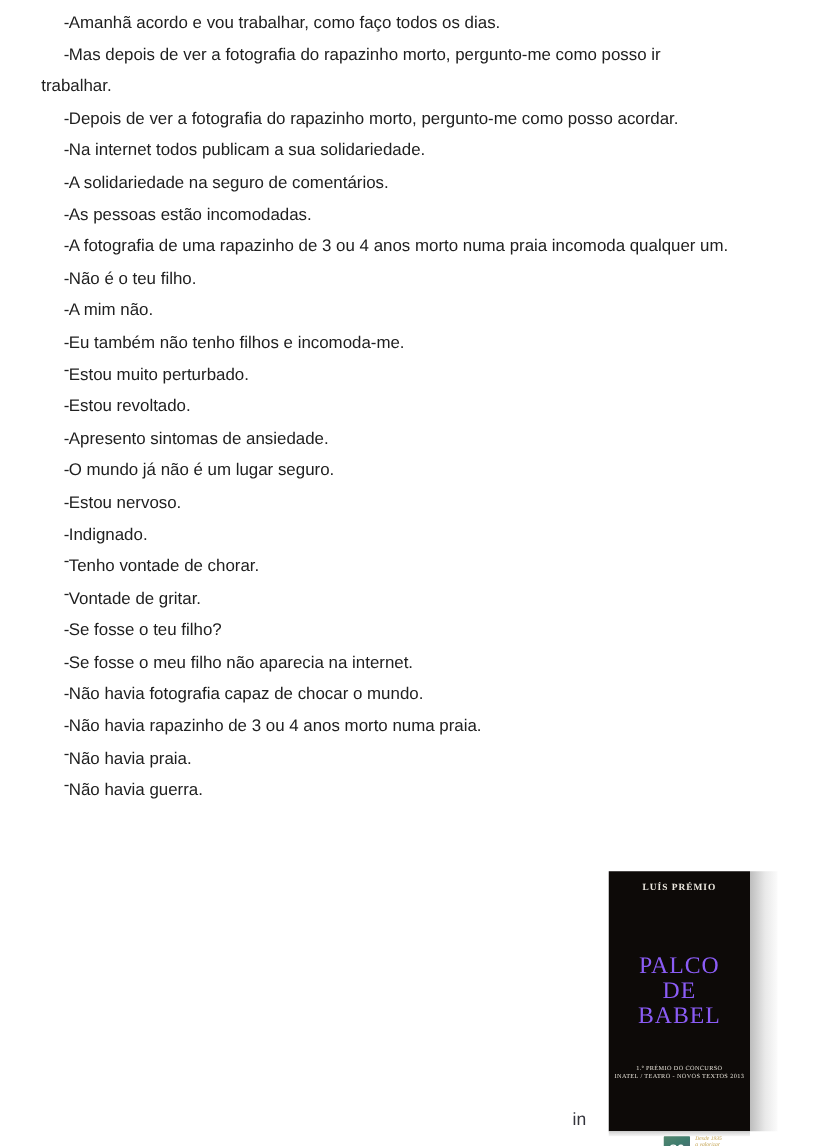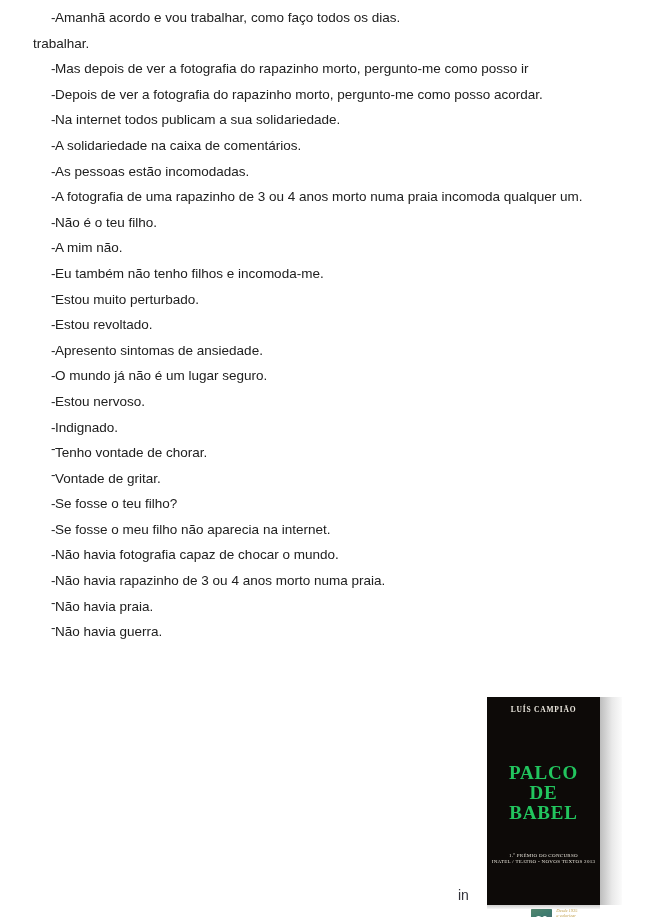--- a/index.html
+++ b/index.html
@@ -80,24 +80,24 @@
     top: 8px; left: 0; right: 0;
     font-size: 7.5px;
     font-weight: bold;
     letter-spacing: 0.8px;
     color: #ece8df;
   }
   .cover .title {
     position: absolute;
     top: 66px; left: 0; right: 0;
     font-size: 19px;
-    font-weight: bold;
+    font-weight: normal;
     letter-spacing: 0.8px;
     line-height: 20px;
-    color: #22c55e;
+    color: #8b5cf6;
   }
   .cover .award {
     position: absolute;
     top: 156px; left: 0; right: 0;
     font-size: 5px;
     line-height: 6px;
     letter-spacing: 0.3px;
     color: #e6e2d8;
   }
   .cover .badge-row {
@@ -140,25 +140,25 @@
     color: #dcba55;
   }
 </style>
 </head>
 <body>
 
 <div class="page">
 
   <div class="textblock">
     <p class="line"><span class="dash">-</span><span class="txt">Amanhã acordo e vou trabalhar, como faço todos os dias.</span></p>
+    <p class="line"><span class="dash">-</span><span class="txt">Mas depois de ver a fotografia do rapazinho morto, pergunto-me como posso ir</span></p>
     <p class="line cont"><span class="txt">trabalhar.</span></p>
-    <p class="line"><span class="dash">-</span><span class="txt">Mas depois de ver a fotografia do rapazinho morto, pergunto-me como posso ir</span></p>
     <p class="line"><span class="dash">-</span><span class="txt">Depois de ver a fotografia do rapazinho morto, pergunto-me como posso acordar.</span></p>
     <p class="line"><span class="dash">-</span><span class="txt">Na internet todos publicam a sua solidariedade.</span></p>
-    <p class="line"><span class="dash">-</span><span class="txt">A solidariedade na caixa de comentários.</span></p>
+    <p class="line"><span class="dash">-</span><span class="txt">A solidariedade na seguro de comentários.</span></p>
     <p class="line"><span class="dash">-</span><span class="txt">As pessoas estão incomodadas.</span></p>
     <p class="line"><span class="dash">-</span><span class="txt">A fotografia de uma rapazinho de 3 ou 4 anos morto numa praia incomoda qualquer um.</span></p>
     <p class="line"><span class="dash">-</span><span class="txt">Não é o teu filho.</span></p>
     <p class="line"><span class="dash">-</span><span class="txt">A mim não.</span></p>
     <p class="line"><span class="dash">-</span><span class="txt">Eu também não tenho filhos e incomoda-me.</span></p>
     <p class="line dash-high"><span class="dash">-</span><span class="txt">Estou muito perturbado.</span></p>
     <p class="line"><span class="dash">-</span><span class="txt">Estou revoltado.</span></p>
     <p class="line"><span class="dash">-</span><span class="txt">Apresento sintomas de ansiedade.</span></p>
     <p class="line"><span class="dash">-</span><span class="txt">O mundo já não é um lugar seguro.</span></p>
     <p class="line"><span class="dash">-</span><span class="txt">Estou nervoso.</span></p>
@@ -170,21 +170,21 @@
     <p class="line"><span class="dash">-</span><span class="txt">Não havia fotografia capaz de chocar o mundo.</span></p>
     <p class="line"><span class="dash">-</span><span class="txt">Não havia rapazinho de 3 ou 4 anos morto numa praia.</span></p>
     <p class="line dash-high"><span class="dash">-</span><span class="txt">Não havia praia.</span></p>
     <p class="line dash-high"><span class="dash">-</span><span class="txt">Não havia guerra.</span></p>
   </div>
 
   <span class="cite-in">in</span>
 
   <div class="cover-wrap">
     <div class="cover">
-      <div class="author">LUÍS CAMPIÃO</div>
+      <div class="author">LUÍS PRÉMIO</div>
       <div class="title">
         <div>PALCO</div>
         <div>DE</div>
         <div>BABEL</div>
       </div>
       <div class="award">
         <div>1.º PRÉMIO DO CONCURSO</div>
         <div>INATEL / TEATRO - NOVOS TEXTOS 2013</div>
       </div>
       <div class="badge-row">

